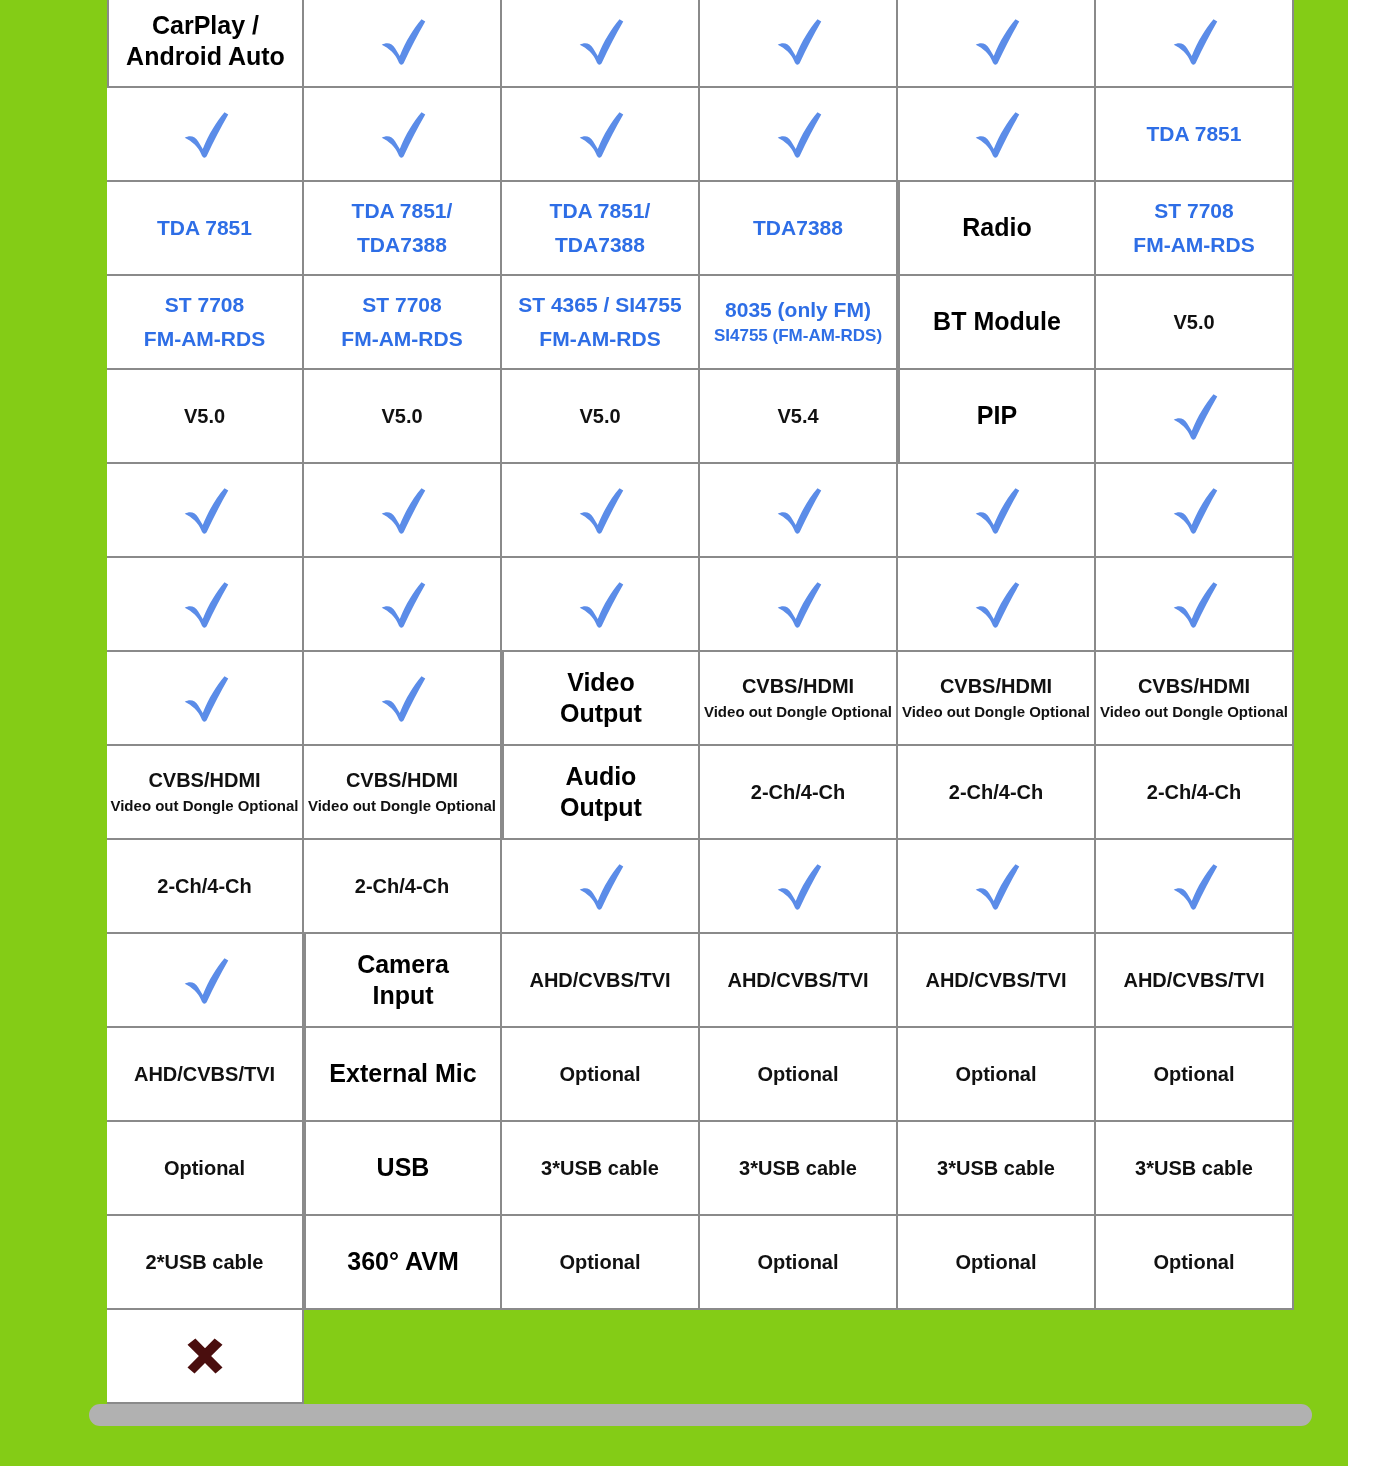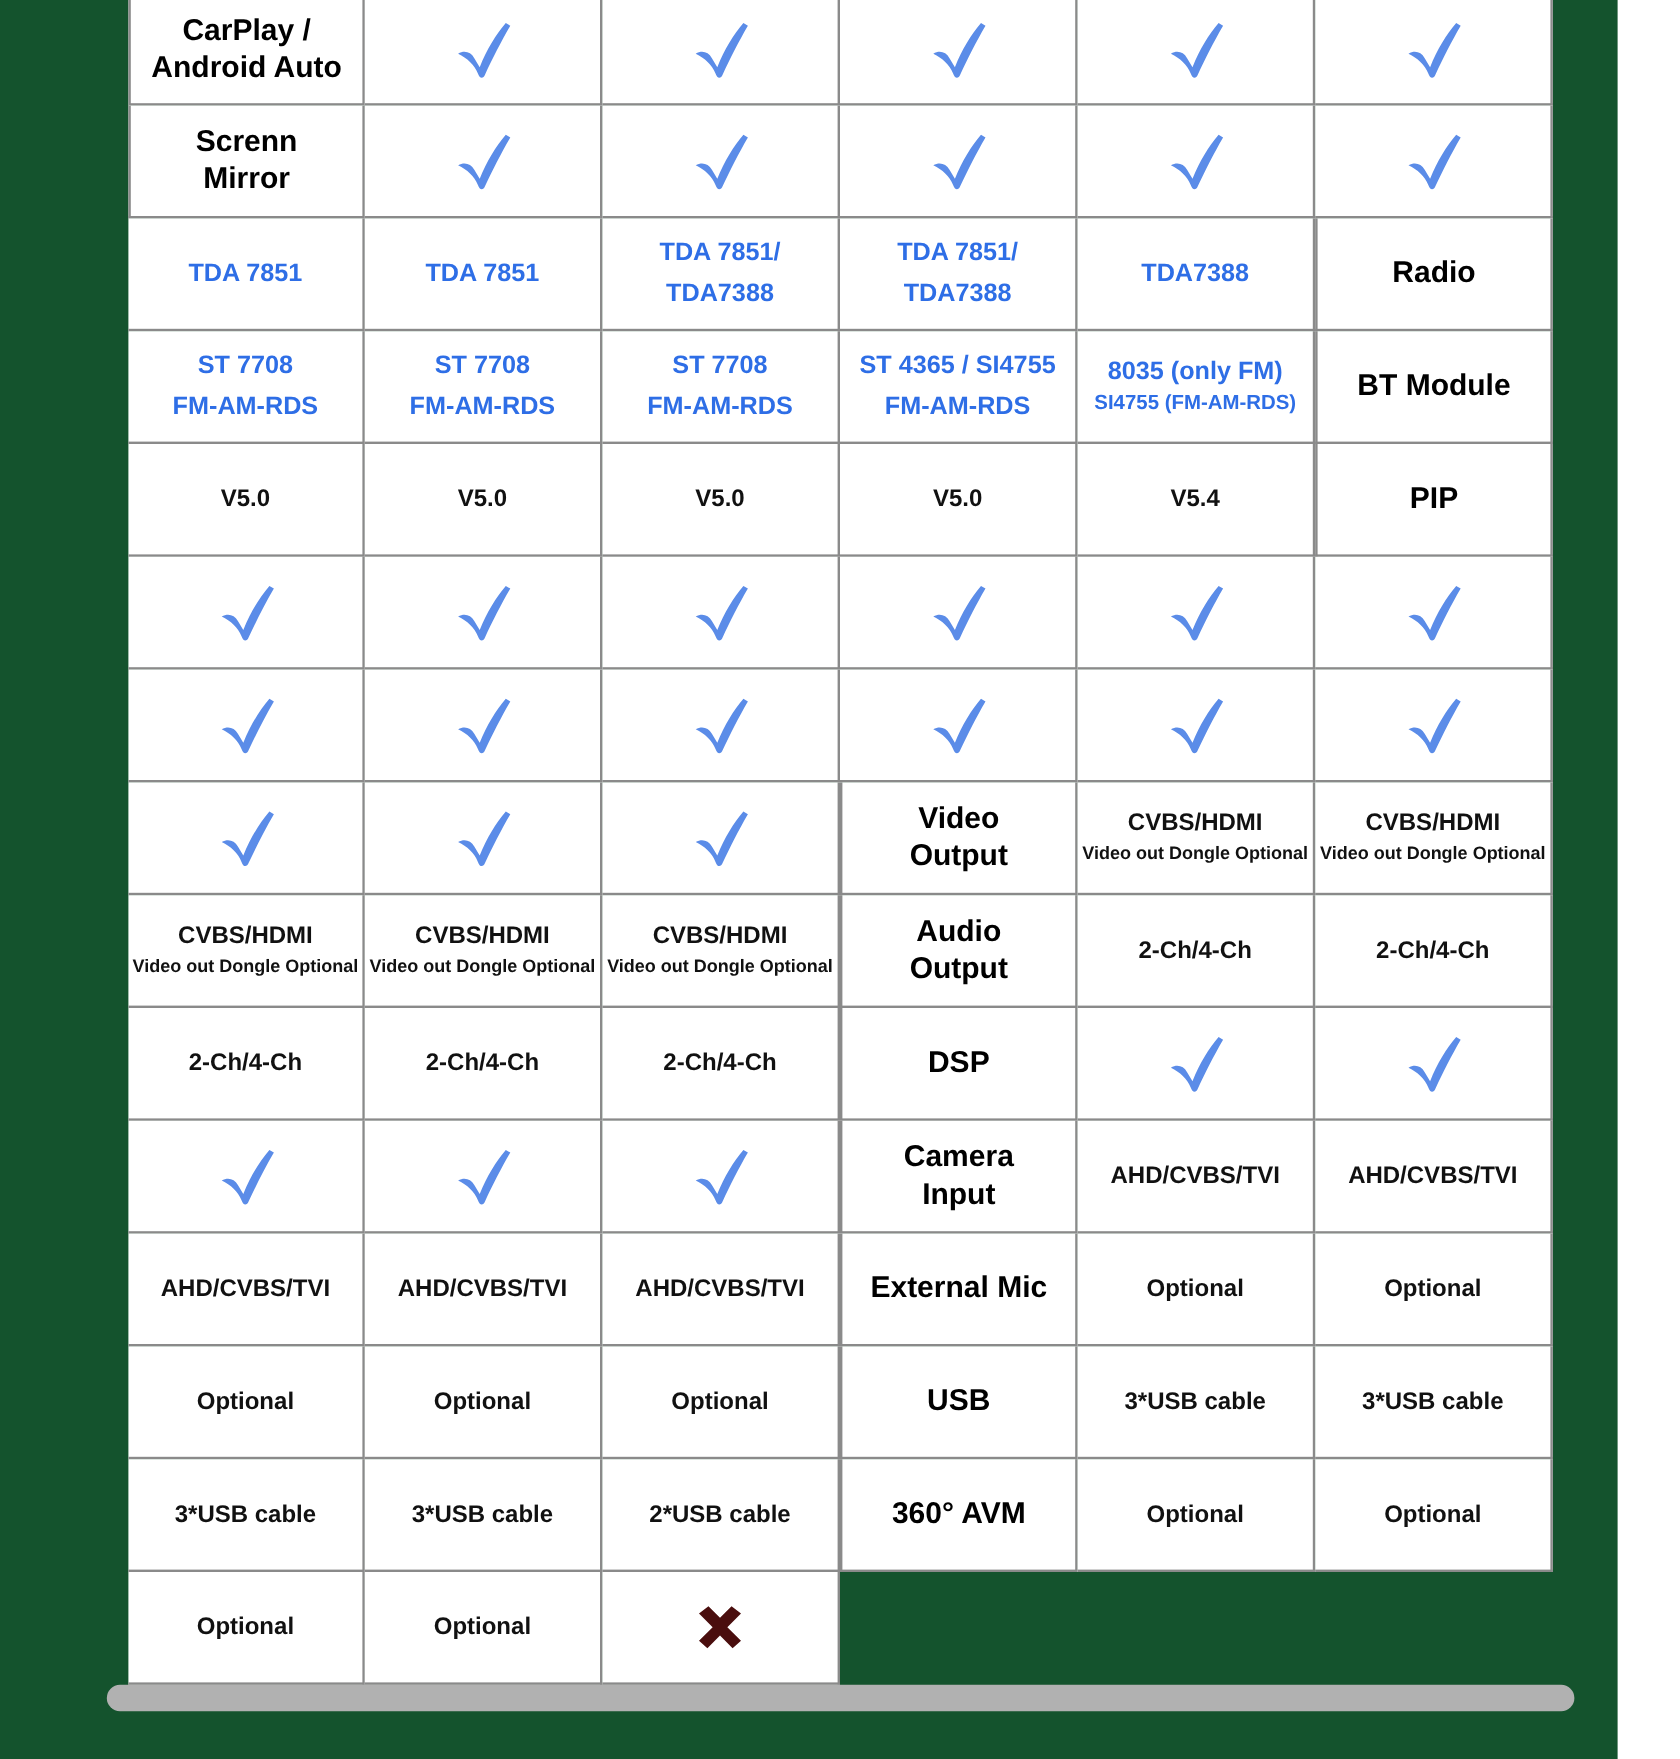--- a/index.html
+++ b/index.html
@@ -1,20 +1,20 @@
 <!DOCTYPE html>
 <html><head>
 <meta charset="utf-8">
 <style>
   html,body{margin:0;padding:0;background:#ffffff;}
   .page{
     position:relative;
     width:1348px;height:1466px;
     overflow:hidden;
-    background:#14532d;
+    background:#84cc16;
     font-family:"Liberation Sans","DejaVu Sans",sans-serif;
   }
   .grid{
     position:absolute;
     left:107px;top:-6px;
     display:grid;
     grid-template-columns:197px repeat(5,198px);
     grid-auto-rows:94px;
   }
   .cell{
@@ -87,22 +87,20 @@
         <svg class="ck">
           <use href="#ck-sym"></use>
         </svg>
       </div>
     <div class="cell row1">
         <svg class="ck">
           <use href="#ck-sym"></use>
         </svg>
       </div>
 
-    <div class="cell label col1">Screnn
-Mirror</div>
     <div class="cell">
         <svg class="ck">
           <use href="#ck-sym"></use>
         </svg>
       </div>
     <div class="cell">
         <svg class="ck">
           <use href="#ck-sym"></use>
         </svg>
       </div>
@@ -292,21 +290,20 @@
     <div class="cell">
         <span class="val">2-Ch/4-Ch</span>
       </div>
     <div class="cell">
         <span class="val">2-Ch/4-Ch</span>
       </div>
     <div class="cell">
         <span class="val">2-Ch/4-Ch</span>
       </div>
 
-    <div class="cell label col1">DSP</div>
     <div class="cell">
         <svg class="ck">
           <use href="#ck-sym"></use>
         </svg>
       </div>
     <div class="cell">
         <svg class="ck">
           <use href="#ck-sym"></use>
         </svg>
       </div>

